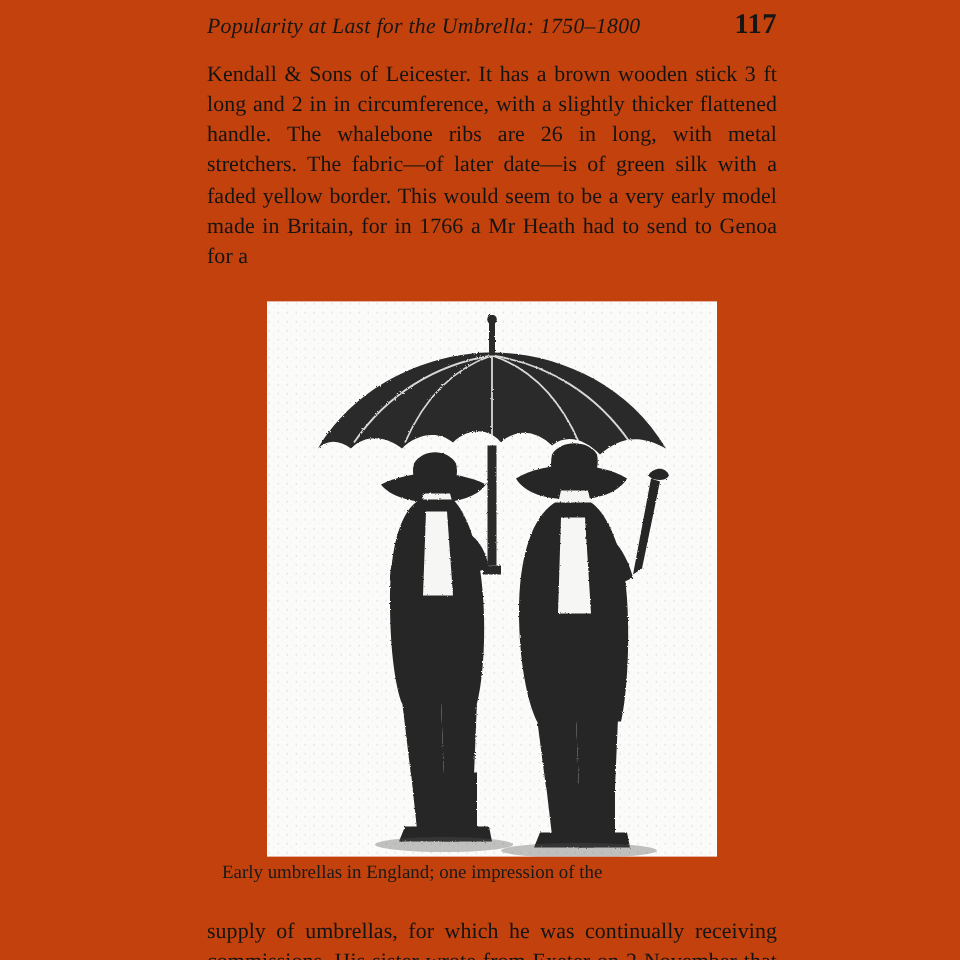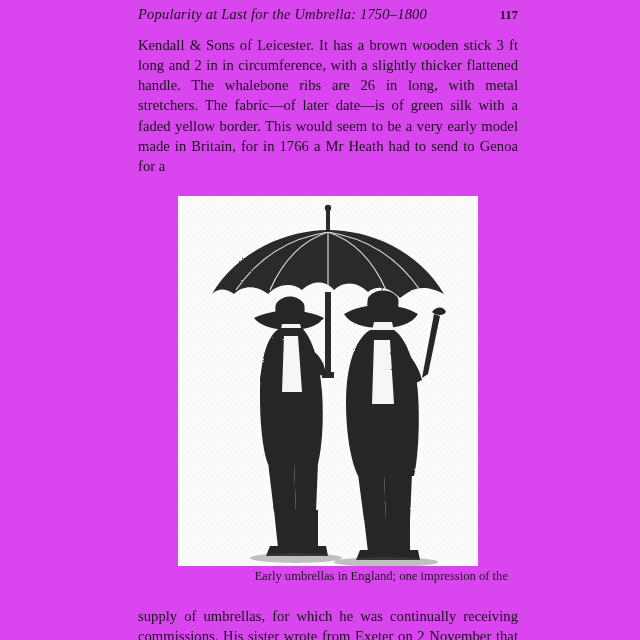--- a/index.html
+++ b/index.html
@@ -11,21 +11,21 @@
     width: 640px;
     height: 640px;
     overflow: hidden;
     font-family: "Liberation Serif", serif;
     color: #1a1a1a;
   }
   .page {
     position: relative;
     width: 640px;
     height: 640px;
-    background: #d946ef;
+    background: #c2410c;
     padding: 0;
     box-sizing: border-box;
   }
   .content {
     position: absolute;
     left: 138px;
     top: 6px;
     width: 380px;
   }
   .running-head {
@@ -34,21 +34,21 @@
     justify-content: space-between;
     margin-bottom: 10px;
   }
   .running-title {
     font-style: italic;
     font-size: 14.5px;
     letter-spacing: 0.2px;
     color: #161616;
   }
   .folio {
-    font-size: 12px;
+    font-size: 19px;
     font-weight: bold;
     letter-spacing: 0.3px;
     color: #161616;
     padding-left: 14px;
   }
   .body-text {
     font-size: 14.6px;
     line-height: 1.38;
     text-align: justify;
     color: #141414;
@@ -66,21 +66,21 @@
   .figure-image {
     display: block;
     margin: 0 auto;
     width: 300px;
     height: 370px;
     background: #fcfcfa;
   }
   .caption {
     font-size: 12.6px;
     line-height: 1.28;
-    text-align: right;
+    text-align: left;
     color: #1a1a1a;
     margin-top: 2px;
     padding: 0 10px;
   }
   .bottom-text {
     margin-top: 22px;
   }
 </style>
 </head>
 <body>

